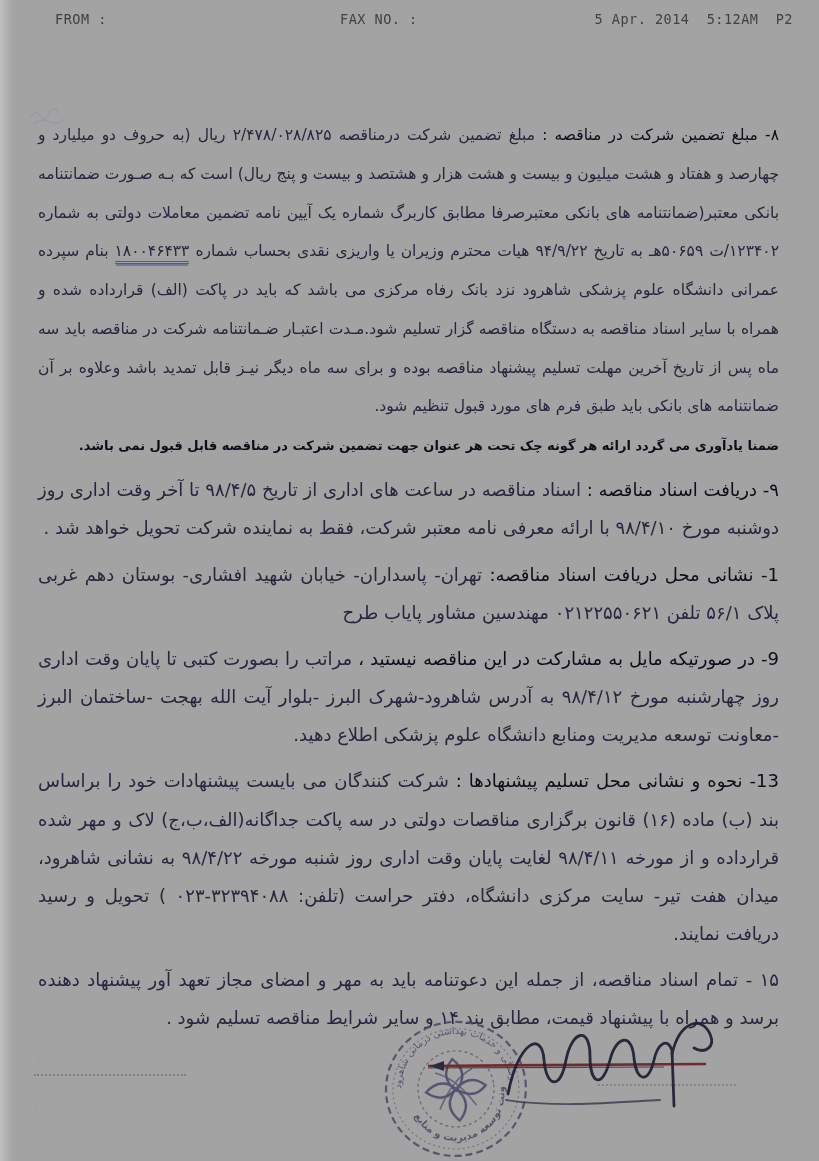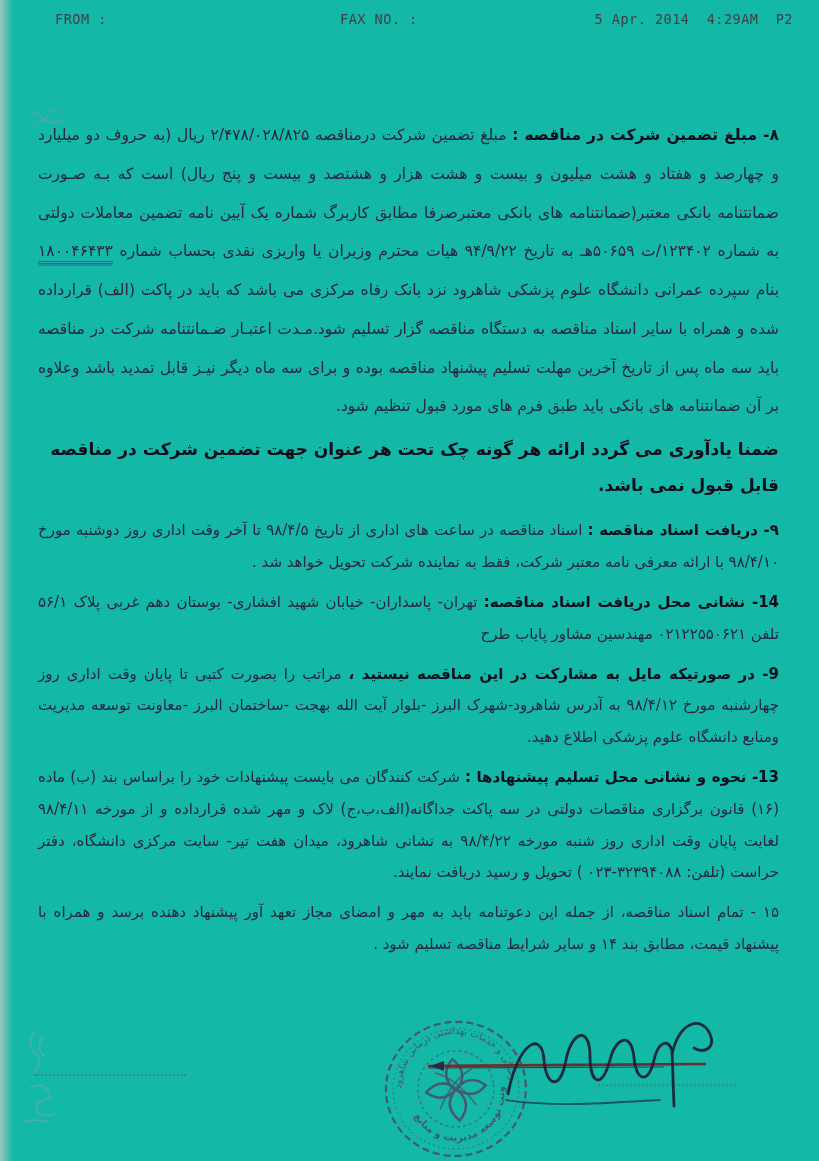--- a/index.html
+++ b/index.html
@@ -8,21 +8,21 @@
     --stamp_ink:#4b4b68;
     --strike:#6e2c2c;
     --fax_ink:#3f3f46;
   }
   *{margin:0;padding:0;box-sizing:border-box;}
   html,body{background:#e9e9e7;}
   .page{
     position:relative;
     width:819px;height:1161px;
     margin:0 auto;
-    background:#14b8a6;
+    background:#a3a3a3;
     overflow:hidden;
     font-family:"DejaVu Sans", sans-serif;
   }
   .scan-edge{
     position:absolute;left:0;top:0;bottom:0;width:13px;
     background:linear-gradient(to right,#c9c9c7,rgba(255,255,255,0));
     opacity:.75;
   }
   
   .fax-header{
@@ -35,29 +35,29 @@
   .fax-header .faxno{position:absolute;left:340px;top:2px;white-space:pre;}
   .fax-header .dt{position:absolute;right:26px;top:2px;white-space:pre;}
   
   .doc{
     position:absolute;top:116px;left:38px;right:40px;
     direction:rtl;
     color:var(--ink);
     text-align:justify;
   }
   .doc p{margin:0 0 6px 0;}
-  .sec-lead{font-weight:bold;color:var(--bold_ink);margin-top:24px;}
+  .sec-lead{font-weight:normal;color:var(--bold_ink);margin-top:24px;}
   .s8{font-size:15.5px;line-height:2.5;}
   .note{
     font-weight:bold;color:var(--bold_ink);
-    font-size:17px;line-height:2.1;
+    font-size:13px;line-height:2.1;
     margin:2px 0 12px 0 !important;
     text-align:right;
   }
-  .std{font-size:15px;line-height:2.12;margin-bottom:8px !important;}
+  .std{font-size:18px;line-height:2.12;margin-bottom:8px !important;}
   .account{
     border-bottom:3px double #8a4a4a;
     padding-bottom:1px;
     box-shadow:0 3px 0 -1px rgba(60,90,160,.55);
   }
   
   .artifact{position:absolute;pointer-events:none;}
   .dotted-left{left:34px;top:1074px;width:152px;border-top:2px dotted #5a5a66;opacity:.5;}
   .dotted-right{left:598px;top:1084px;width:138px;border-top:2px dotted #5a5a66;opacity:.42;}
   
@@ -71,41 +71,41 @@
 </head>
 <body>
 
 <div class="page">
 
   <div class="scan-edge"></div>
 
   <div class="fax-header">
     <span class="from">FROM :</span>
     <span class="faxno">FAX NO. :</span>
-    <span class="dt">5 Apr. 2014  4:29AM  P2</span>
+    <span class="dt">5 Apr. 2014  5:12AM  P2</span>
   </div>
 
   <div class="doc" dir="rtl" lang="fa">
 
     <p class="s8">
       <span class="sec-lead">۸- مبلغ تضمین شرکت در مناقصه :</span>
       <span>مبلغ تضمین شرکت درمناقصه ۲/۴۷۸/۰۲۸/۸۲۵ ریال (به حروف دو میلیارد و چهارصد و هفتاد و هشت میلیون و بیست و هشت هزار و هشتصد و بیست و پنج ریال) است که بـه صـورت ضمانتنامه بانکی معتبر(ضمانتنامه های بانکی معتبرصرفا مطابق کاربرگ شماره یک آیین نامه تضمین معاملات دولتی به شماره ۱۲۳۴۰۲/ت ۵۰۶۵۹هـ به تاریخ ۹۴/۹/۲۲ هیات محترم وزیران یا واریزی نقدی بحساب شماره</span>
       <span class="account">۱۸۰۰۴۶۴۳۳</span>
       <span>بنام سپرده عمرانی دانشگاه علوم پزشکی شاهرود نزد بانک رفاه مرکزی می باشد که باید در پاکت (الف) قرارداده شده و همراه با سایر اسناد مناقصه به دستگاه مناقصه گزار تسلیم شود.مـدت اعتبـار ضـمانتنامه شرکت در مناقصه باید سه ماه پس از تاریخ آخرین مهلت تسلیم پیشنهاد مناقصه بوده و برای سه ماه دیگر نیـز قابل تمدید باشد وعلاوه بر آن ضمانتنامه های بانکی باید طبق فرم های مورد قبول تنظیم شود.</span>
     </p>
 
     <p class="note">ضمنا یادآوری می گردد ارائه هر گونه چک تحت هر عنوان جهت تضمین شرکت در مناقصه قابل قبول نمی باشد.</p>
 
     <p class="std">
       <span class="sec-lead">۹- دریافت اسناد مناقصه :</span>
       <span>اسناد مناقصه در ساعت های اداری از تاریخ ۹۸/۴/۵ تا آخر وقت اداری روز دوشنبه مورخ ۹۸/۴/۱۰ با ارائه معرفی نامه معتبر شرکت، فقط به نماینده شرکت تحویل خواهد شد .</span>
     </p>
 
     <p class="std">
-      <span class="sec-lead">14- نشانی محل دریافت اسناد مناقصه:</span>
+      <span class="sec-lead">1- نشانی محل دریافت اسناد مناقصه:</span>
       <span>تهران- پاسداران- خیابان شهید افشاری- بوستان دهم غربی پلاک ۵۶/۱ تلفن ۰۲۱۲۲۵۵۰۶۲۱ مهندسین مشاور پایاب طرح</span>
     </p>
 
     <p class="std">
       <span class="sec-lead">9- در صورتیکه مایل به مشارکت در این مناقصه نیستید ،</span>
       <span>مراتب را بصورت کتبی تا پایان وقت اداری روز چهارشنبه مورخ ۹۸/۴/۱۲ به آدرس شاهرود-شهرک البرز -بلوار آیت الله بهجت -ساختمان البرز -معاونت توسعه مدیریت ومنابع دانشگاه علوم پزشکی اطلاع دهید.</span>
     </p>
 
 
 

